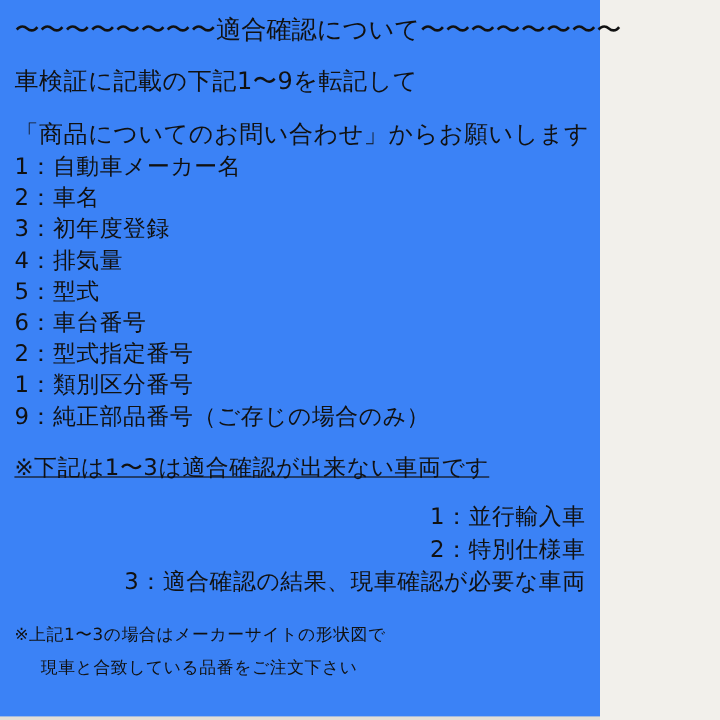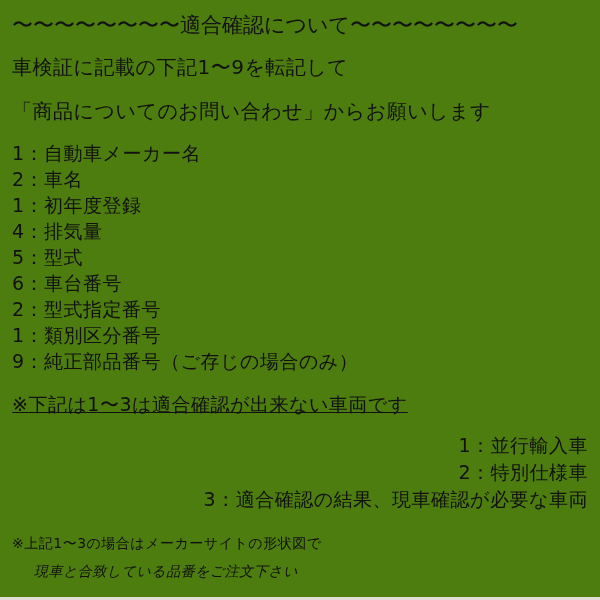--- a/index.html
+++ b/index.html
@@ -9,45 +9,44 @@
   body {
     width: 600px;
     height: 600px;
     background: #f2f0eb;
     font-family: "DejaVu Sans", "Liberation Sans", sans-serif;
     color: #111111;
     overflow: hidden;
   }
   .page {
     position: relative;
-    width: 600px;
+    width: 500px;
     height: 600px;
     box-sizing: border-box;
     padding: 10px 12px 0 12px;
-    background: #4d7c0f;
+    background: #3b82f6;
   }
   .line {
     white-space: pre;
     letter-spacing: 0.5px;
   }
   .heading {
     font-size: 21px;
     line-height: 30px;
     margin-bottom: 12px;
     letter-spacing: 0px;
   }
   .intro {
     font-size: 20px;
     line-height: 30px;
   }
   .intro .line:first-child {
     margin-bottom: 14px;
   }
   .block {
-    margin-top: 14px;
   }
   .num-list .line {
     font-size: 19px;
     line-height: 26px;
   }
   .note {
     font-size: 19px;
     line-height: 28px;
     margin-top: 16px;
     text-decoration: underline;
@@ -60,21 +59,20 @@
     margin-top: 14px;
     text-align: right;
   }
   .footer {
     font-size: 14px;
     line-height: 28px;
     margin-top: 16px;
   }
   .footer .indent {
     padding-left: 22px;
-    font-style: italic;
   }
   .bottom-rule {
     position: absolute;
     left: 0;
     right: 0;
     bottom: 0;
     height: 3px;
     background: #e2ded6;
   }
 </style>
@@ -86,21 +84,21 @@
   <div class="heading line">〜〜〜〜〜〜〜〜適合確認について〜〜〜〜〜〜〜〜</div>
 
   <div class="intro">
     <div class="line">車検証に記載の下記1〜9を転記して</div>
     <div class="line">「商品についてのお問い合わせ」からお願いします</div>
   </div>
 
   <div class="block num-list">
     <div class="line">1：自動車メーカー名</div>
     <div class="line">2：車名</div>
-    <div class="line">1：初年度登録</div>
+    <div class="line">3：初年度登録</div>
     <div class="line">4：排気量</div>
     <div class="line">5：型式</div>
     <div class="line">6：車台番号</div>
     <div class="line">2：型式指定番号</div>
     <div class="line">1：類別区分番号</div>
     <div class="line">9：純正部品番号（ご存じの場合のみ）</div>
   </div>
 
   <div class="note line">※下記は1〜3は適合確認が出来ない車両です</div>
 

